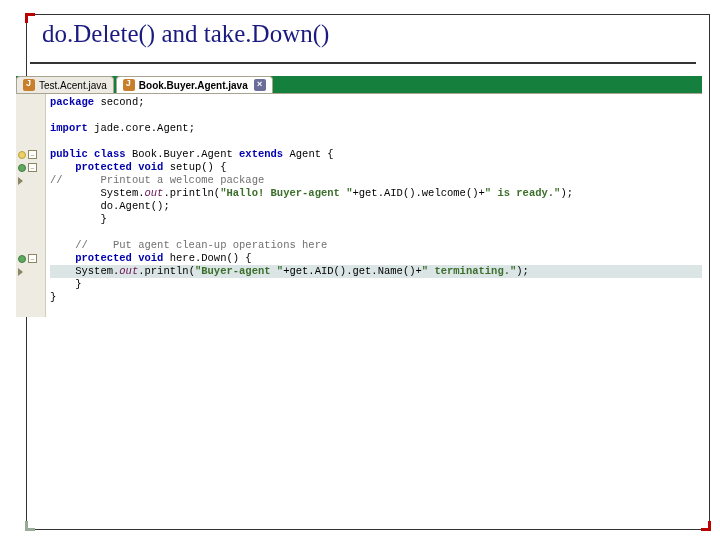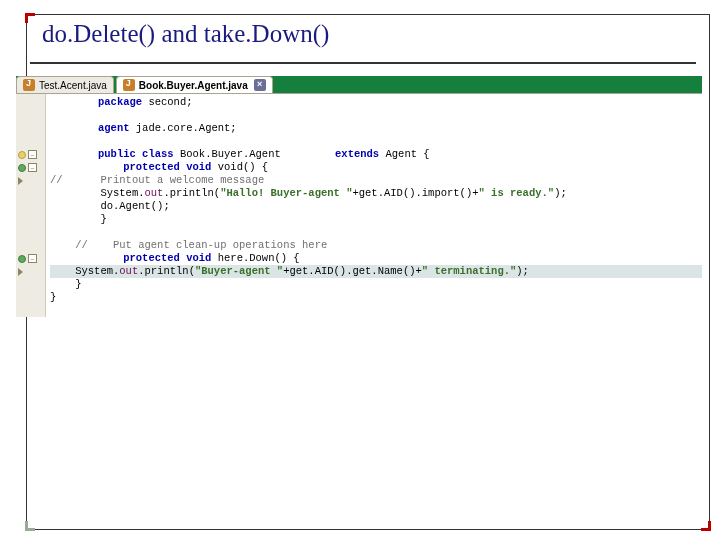--- a/index.html
+++ b/index.html
@@ -143,23 +143,23 @@
   }
   .code {
     flex: 1;
     padding: 2px 0 2px 4px;
   }
   .line {
     height: 13px;
     white-space: pre;
     color: #000;
   }
-  .kw { color: #0000b0; font-weight: bold; margin-left: 48px; }
+  .kw { color: #0000b0; font-weight: bold; }
   .cm { color: #707070; }
-  .field { color: #6a0f52; }
+  .field { color: #6a0f52; font-style: italic; }
   .str { color: #3a6f2a; font-weight: bold; }
   .underline { text-decoration-color: #888; }
   .hl { background: #dbe5e6; display: block; width: 100%; }
 </style>
 </head>
 <body>
 
 <div class="slide-frame">
   <div class="corner-tl"></div>
   <div class="corner-bl"></div>
@@ -212,26 +212,26 @@
           <span class="g-triangle"></span>
         </div>
       <div class="grow"></div>
       <div class="grow"></div>
       <div class="grow"></div>
     </div>
 
     <div class="code">
       <div class="line"><span class="kw">package</span><span> second;</span></div>
       <div class="line"></div>
-      <div class="line"><span class="kw">agent</span><span> jade.core.Agent;</span></div>
+      <div class="line"><span class="kw">import</span><span> jade.core.Agent;</span></div>
       <div class="line"></div>
       <div class="line"><span class="kw">public class </span><span class="underline">Book.Buyer.Agent</span><span class="kw"> extends</span><span> Agent {</span></div>
-      <div class="line"><span class="kw">    protected void</span><span> void() {</span></div>
-      <div class="line"><span class="cm">//      Printout a welcome message</span></div>
-      <div class="line"><span>        System.</span><span class="field">out</span><span>.println(</span><span class="str">"Hallo! Buyer-agent "</span><span>+get.AID().import()+</span><span class="str">" is ready."</span><span>);</span></div>
+      <div class="line"><span class="kw">    protected void</span><span> setup() {</span></div>
+      <div class="line"><span class="cm">//      Printout a welcome package</span></div>
+      <div class="line"><span>        System.</span><span class="field">out</span><span>.println(</span><span class="str">"Hallo! Buyer-agent "</span><span>+get.AID().welcome()+</span><span class="str">" is ready."</span><span>);</span></div>
       <div class="line"><span>        do.Agent();</span></div>
       <div class="line"><span>        }</span></div>
       <div class="line"></div>
       <div class="line"><span class="cm">    // </span><span class="cm">   Put agent clean-up operations here</span></div>
       <div class="line"><span class="kw">    protected void</span><span> here.Down() {</span></div>
       <div class="line hl"><span>    System.</span><span class="field">out</span><span>.println(</span><span class="str">"Buyer-agent "</span><span>+get.AID().get.Name()+</span><span class="str">" terminating."</span><span>);</span></div>
       <div class="line"><span>    }</span></div>
       <div class="line"><span>}</span></div>
     </div>
   </div>

